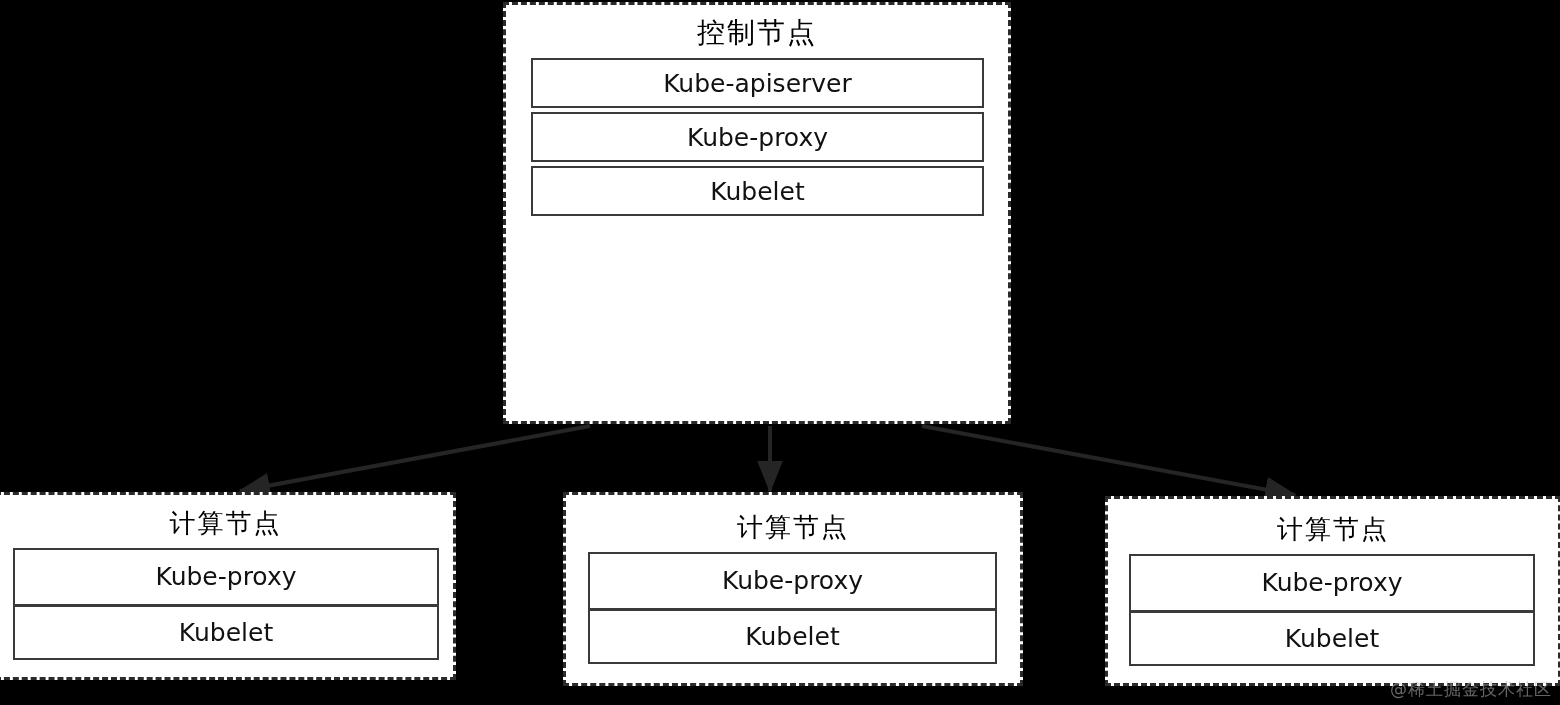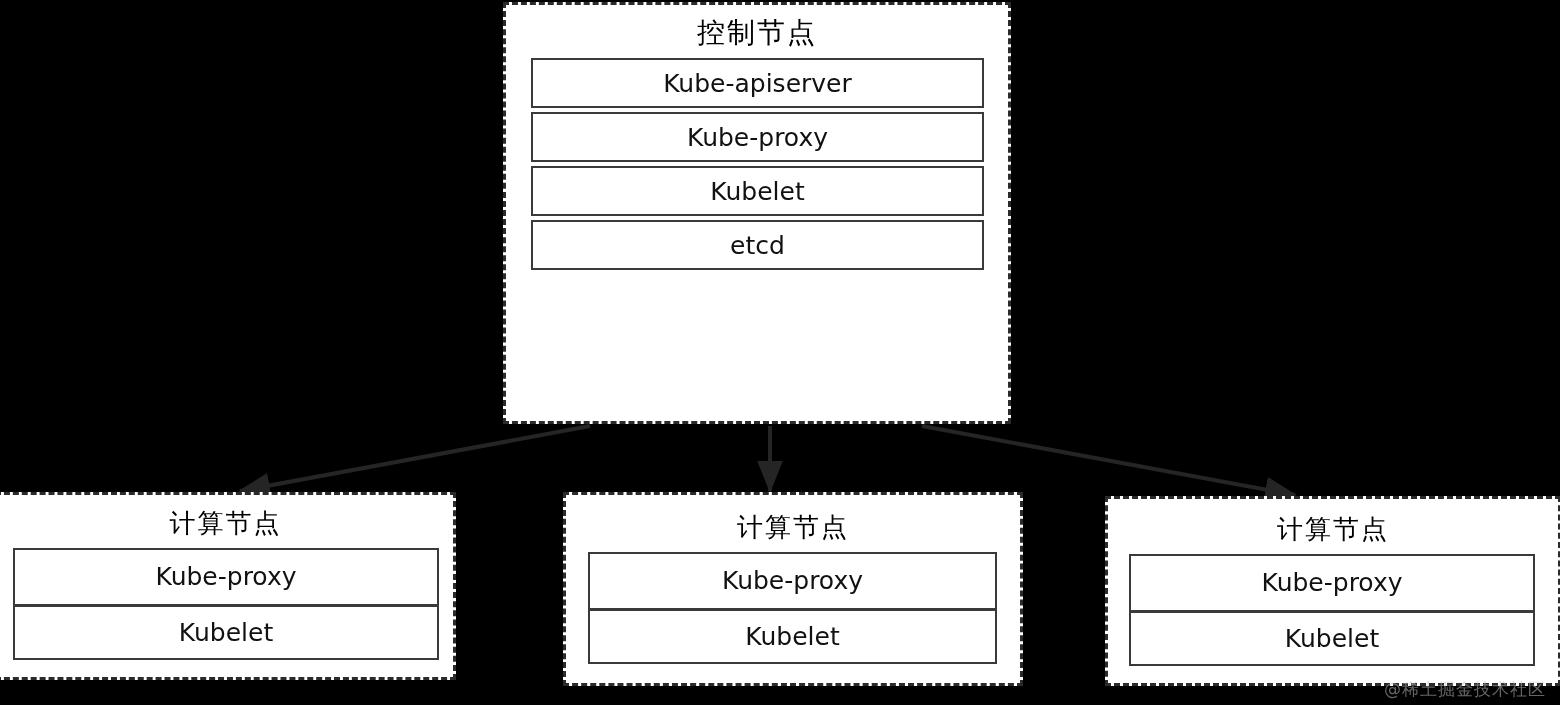--- a/index.html
+++ b/index.html
@@ -127,21 +127,21 @@
     top: 496px;
     width: 456px;
     height: 190px;
   }
   #compute-node-3 .node-title { margin-top: 16px; margin-bottom: 9px; }
   #compute-node-3 .compute-stack { margin: 0 23px 0 21px; }
 
   
   #watermark {
     position: absolute;
-    right: 14px;
+    right: 8px;
     bottom: 4px;
     color: #b9b9b9;
     opacity: 0.55;
     font-size: 17px;
     letter-spacing: 1px;
     white-space: nowrap;
   }
 </style>
 </head>
 <body>
@@ -164,23 +164,20 @@
     <div class="control-components">
       <div class="component-box">
         <span class="component-label">Kube-apiserver</span>
       </div>
       <div class="component-box">
         <span class="component-label">Kube-proxy</span>
       </div>
       <div class="component-box">
         <span class="component-label">Kubelet</span>
       </div>
-      <div class="component-box">
-        <span class="component-label">etcd</span>
-      </div>
     </div>
   </div>
 
   <div class="node compute-node" id="compute-node-1">
     <div class="node-title">计算节点</div>
     <div class="compute-stack">
       <div class="compute-row">
         <span class="compute-label">Kube-proxy</span>
       </div>
       <div class="compute-row divider">

